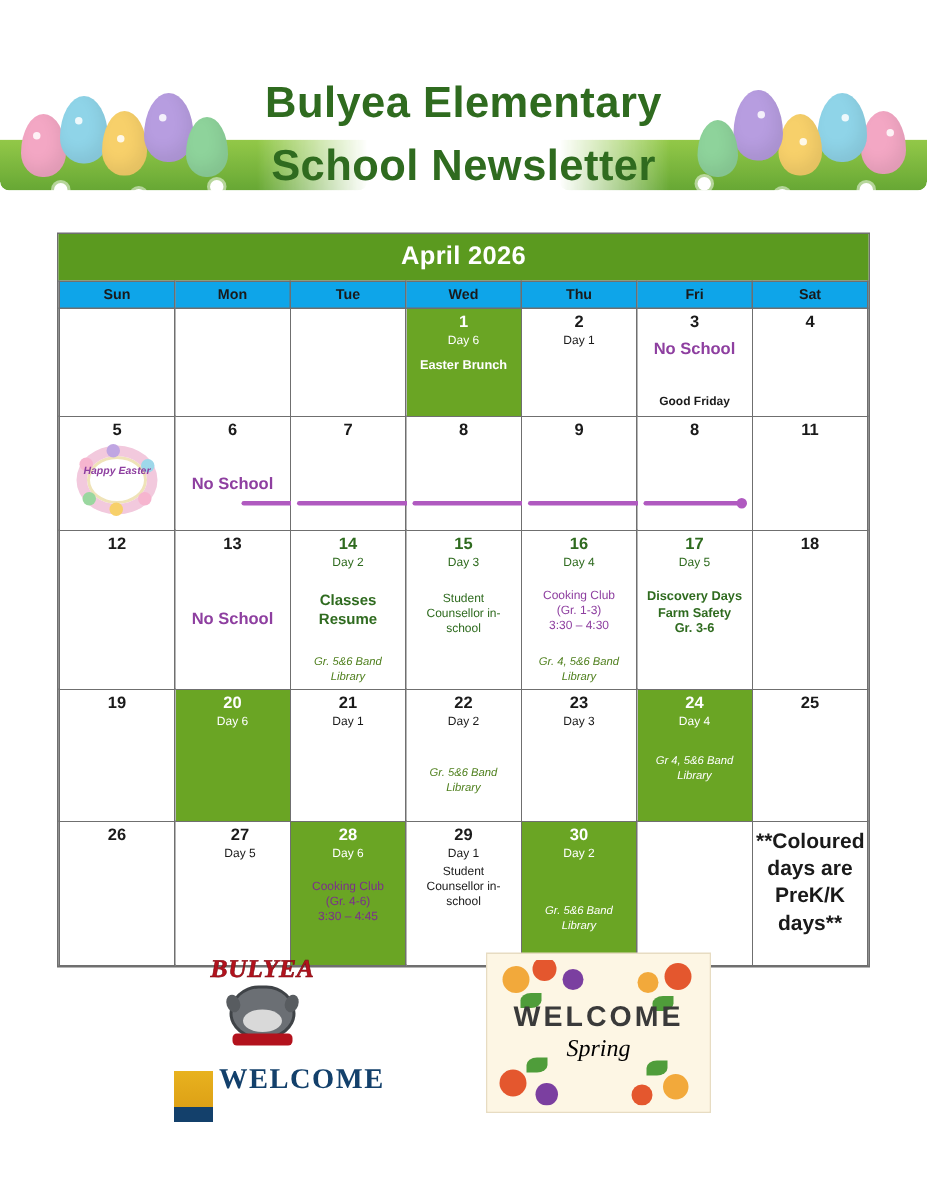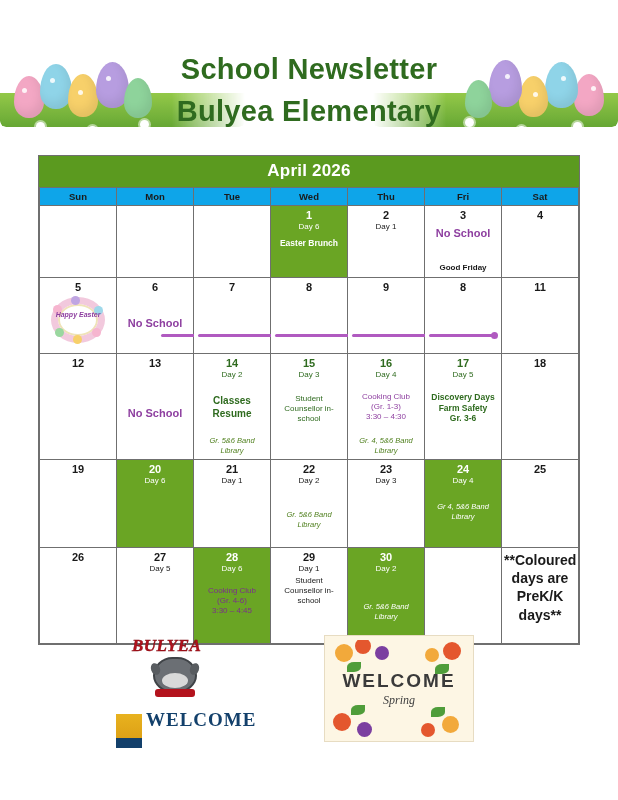--- a/index.html
+++ b/index.html
@@ -172,21 +172,21 @@
     font-style: italic;
     color:#8e3fa0;
     font-weight:bold;
   }
   .petal { position:absolute; width:9px; height:9px; border-radius:50%; }
 
   
   .footer { position:absolute; left:0; right:0; top:632px; height:168px; }
 
   .bulyea-logo {
-    position:absolute; left:132px; top:4px; width:86px; text-align:left;
+    position:absolute; left:132px; top:4px; width:86px; text-align:center;
   }
   .bulyea-word {
     font-family:"Liberation Serif", serif;
     font-weight:bold; font-style:italic;
     font-size:17px; color:#b3121d;
     letter-spacing:.5px;
     -webkit-text-stroke: .4px #7d0b12;
   }
   .bulldog {
     width:44px; height:36px; margin:1px auto 0;
@@ -248,21 +248,21 @@
     position:absolute; inset:0;
     display:flex; flex-direction:column;
     align-items:center; justify-content:center;
   }
   .welcome-txt {
     font-family:"Liberation Sans", sans-serif;
     font-size:19px; letter-spacing:2px; color:#3a3a3a; font-weight:bold;
   }
   .spring-txt {
     font-family:"Liberation Serif", serif;
-    font-style:italic; font-size:12px; color:#404040; margin-top:1px;
+    font-style:italic; font-size:16px; color:#000000; margin-top:1px;
   }
   .petal2 { position:absolute; border-radius:50% 50% 50% 50%; }
   .leaf { position:absolute; background:#4f9d3a; border-radius:50% 0 50% 0; }
 </style>
 </head>
 <body>
 
 <div class="banner">
   <div class="grass left"></div>
   <div class="grass right"></div>
@@ -287,22 +287,22 @@
   <div class="egg" style="right:126px; top:80px; width:27px; height:38px; background:#8ed39b;"></div>
   <div class="dot" style="right:22px; top:86px; width:5px; height:5px;"></div>
   <div class="dot" style="right:52px; top:76px; width:5px; height:5px;"></div>
   <div class="dot" style="right:80px; top:92px; width:5px; height:5px;"></div>
   <div class="dot" style="right:108px; top:74px; width:5px; height:5px;"></div>
   <div class="flower" style="right:36px; top:122px;"></div>
   <div class="flower" style="right:92px; top:126px;"></div>
   <div class="flower" style="right:144px; top:118px;"></div>
 
   <div class="banner-title">
+    <div>Bulyea Elementary</div>
     <div>School Newsletter</div>
-    <div>Bulyea Elementary</div>
   </div>
 </div>
 
 <div class="calendar">
   <div class="cal-title">April 2026</div>
   <table class="cal">
     <thead>
       <tr>
         <th>Sun</th>
         <th>Mon</th>

